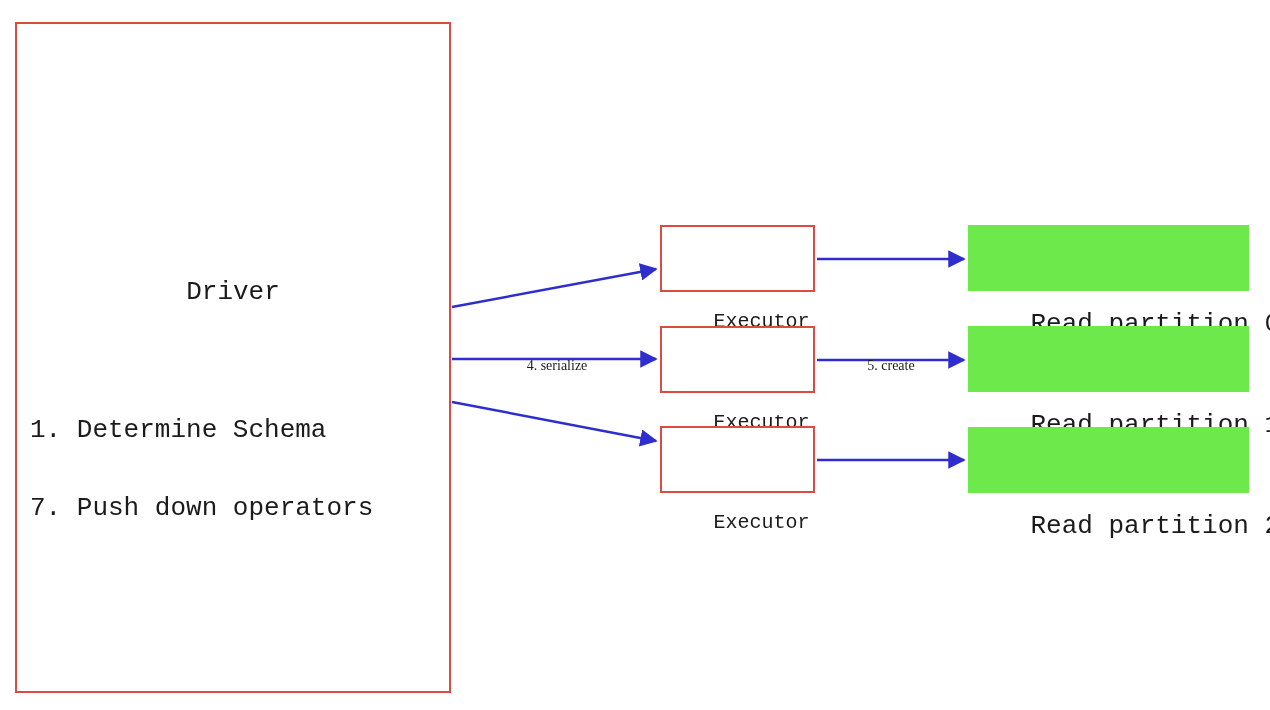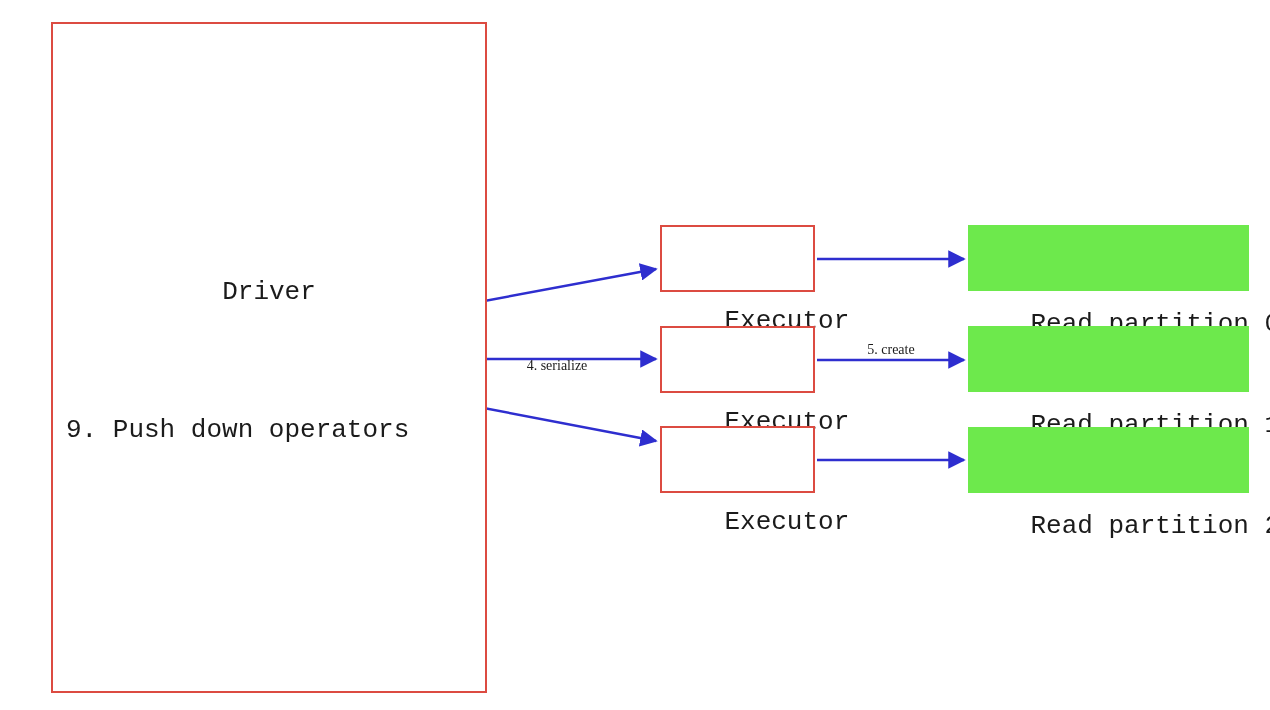--- a/index.html
+++ b/index.html
@@ -32,21 +32,20 @@
     fill: none;
   }
   .arrowhead-shape { fill: var(--arrow); }
 
   .driver {
     position: absolute;
     left: 15px; top: 22px;
     width: 436px; height: 671px;
     border: 2px solid var(--box-border);
     background: var(--background);
-    margin-left: 36px;
   }
   .driver-title {
     position: absolute;
     left: 0; right: 0; top: 255px;
     text-align: center;
     font-size: 26px;
     line-height: 26px;
     white-space: pre;
   }
   .driver-steps {
@@ -56,21 +55,21 @@
     line-height: 26px;
     white-space: pre;
   }
   .executor {
     position: absolute;
     left: 660px;
     width: 155px; height: 67px;
     border: 2px solid var(--box-border);
     background: var(--background);
     text-align: center;
-    font-size: 26px;
+    font-size: 20px;
     line-height: 63px;
     white-space: pre;
   }
   .partition {
     position: absolute;
     left: 968px;
     width: 281px; height: 66px;
     background: var(--partition-fill);
     text-align: center;
     font-size: 26px;
@@ -103,21 +102,22 @@
     <line class="arrow" x1="452" y1="359" x2="656" y2="359" marker-end="url(#ah)"></line>
     <line class="arrow" x1="452" y1="402" x2="656" y2="441" marker-end="url(#ah)"></line>
     <line class="arrow" x1="817" y1="259" x2="964" y2="259" marker-end="url(#ah)"></line>
     <line class="arrow" x1="817" y1="360" x2="964" y2="360" marker-end="url(#ah)"></line>
     <line class="arrow" x1="817" y1="460" x2="964" y2="460" marker-end="url(#ah)"></line>
   </svg>
 
   <div class="driver">
     <div class="driver-title">Driver</div>
     <div class="driver-steps">
-      <div>9. Push down operators</div>
+      <div>1. Determine Schema</div>
+      <div>7. Push down operators</div>
     </div>
   </div>
 
   <div class="executor" style="top:225px">
     <span>Executor</span>
   </div>
   <div class="executor" style="top:326px">
     <span>Executor</span>
   </div>
   <div class="executor" style="top:426px">
@@ -131,17 +131,17 @@
     <span>Read partition 1</span>
   </div>
   <div class="partition" style="top:427px">
     <span>Read partition 2</span>
   </div>
 
   <div class="edge-label" style="left:467px; top:308px">
     <div>4. serialize</div>
   </div>
 
-  <div class="edge-label" style="left:801px; top:292px">
+  <div class="edge-label" style="left:801px; top:308px">
     <div>5. create</div>
   </div>
 
 </div>
 
 </body></html>

